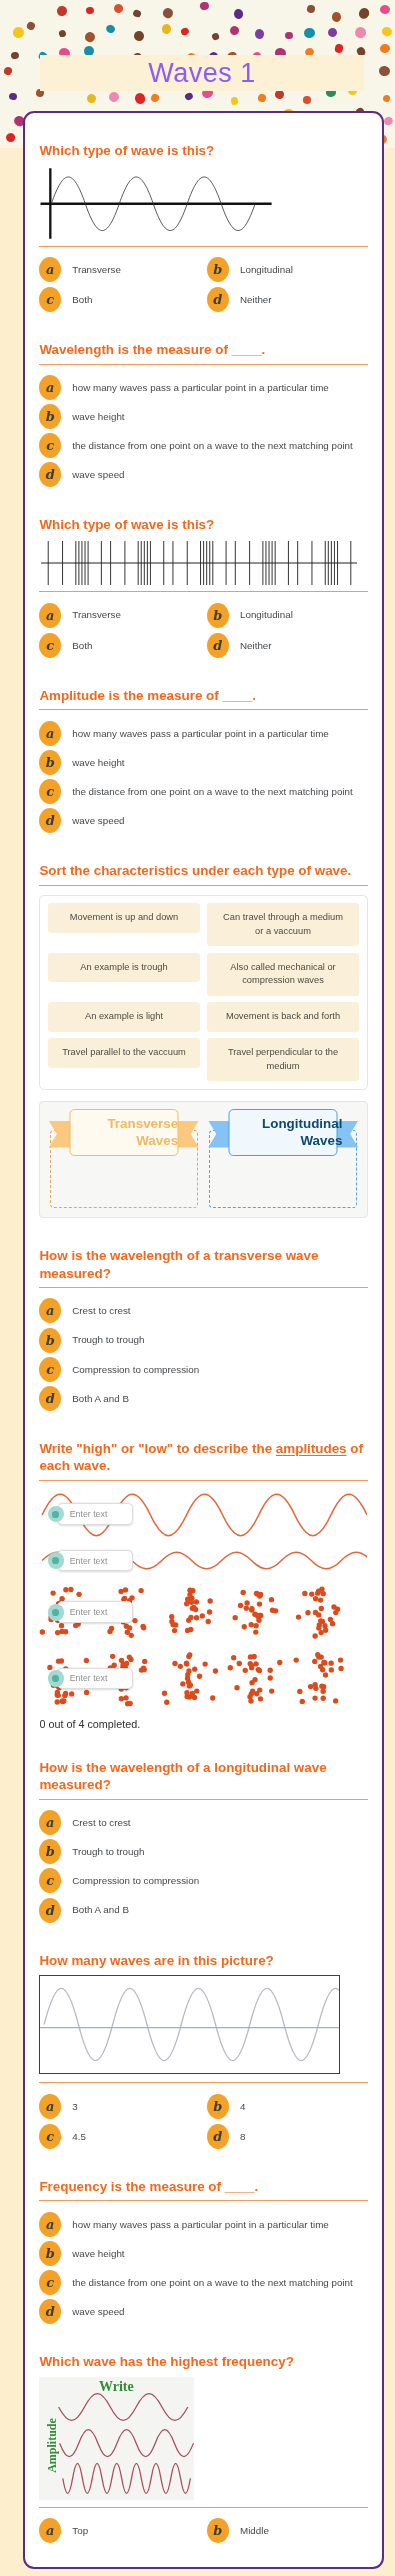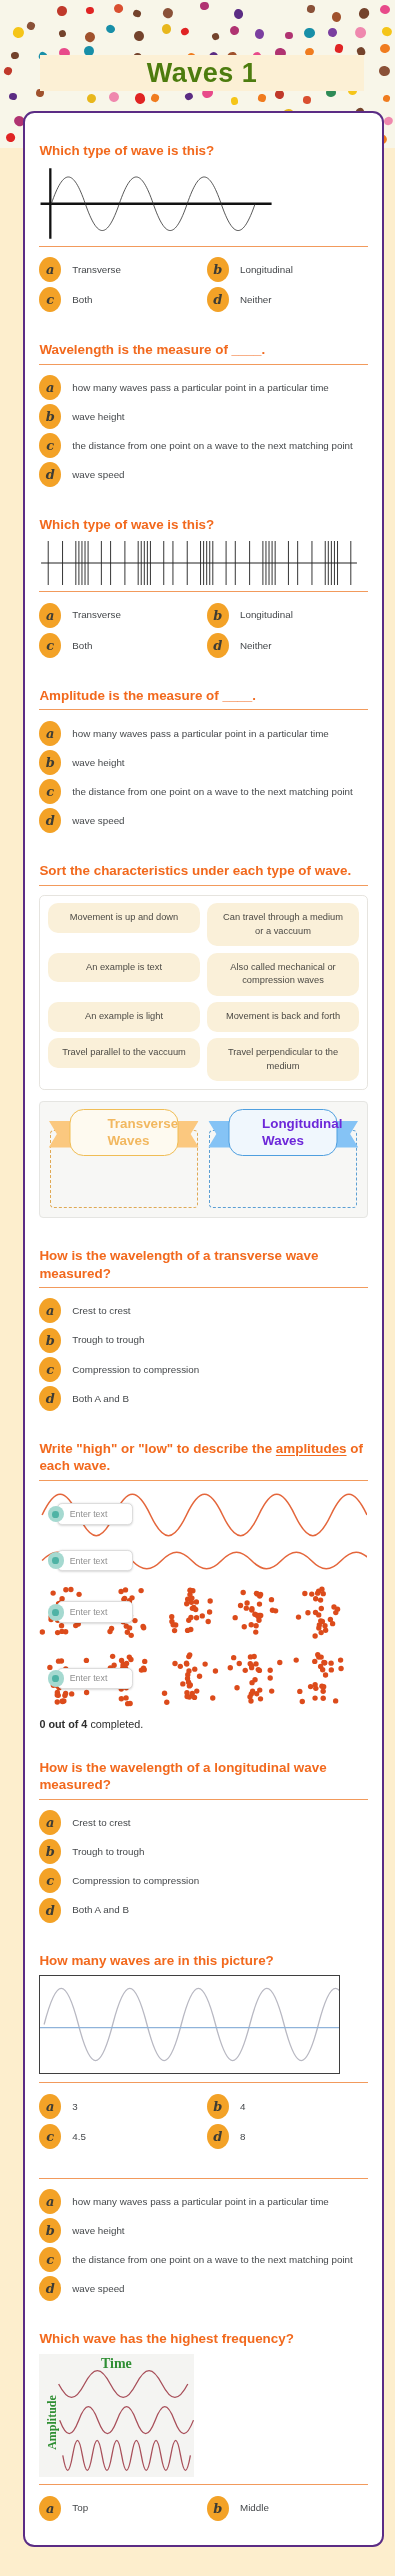--- a/index.html
+++ b/index.html
@@ -1,56 +1,56 @@
 <!DOCTYPE html>
 <html style="font-size:8.2px"><head>
 <meta charset="utf-8">
 <style>
   html,body{margin:0;padding:0;width:396px;height:2765px;overflow:hidden;background:#fdeecd;font-family:"Liberation Sans",sans-serif;}
   .page{position:relative;width:396px;height:2765px;}
   
   .hdr{position:absolute;top:0;left:0;width:396px;height:148px;background:#f8f6e9;overflow:hidden;}
   .hdr .dot{position:absolute;border-radius:50%;}
   .banner{position:absolute;top:55px;left:40px;width:324px;height:36px;background:#fcf0d5;display:flex;align-items:center;justify-content:center;}
-  .banner h1{margin:0;font-size:27px;font-weight:700;color:#4d7c0f;letter-spacing:0.5px;}
+  .banner h1{margin:0;font-size:27px;font-weight:400;color:#8b5cf6;letter-spacing:0.5px;}
   
   .card{position:absolute;top:111px;left:23px;width:361px;box-sizing:border-box;background:#fff;border:2.1px solid #5b2c85;border-radius:11.3px;padding:29px 14.4px 24px;}
   .sec{margin-top:29px;}
   .sec:first-child{margin-top:0;}
   .qh{margin:0;font-size:13.4px;line-height:1.3;font-weight:800;color:#f2691d;}
   .qh .und{text-decoration:underline;text-underline-offset:1.5px;}
   .divider{border:none;border-top:1px solid #f29a5c;margin:5.2px 0 0 0;}
   .options{margin-top:10.3px;}
   .opt{display:flex;align-items:center;min-height:25px;margin-bottom:4.1px;cursor:pointer;}
   .cols2{display:grid;grid-template-columns:1fr 1fr;column-gap:7.2px;row-gap:5.2px;}
   .cols2 .opt{margin-bottom:0;}
   .bubble{width:21.6px;height:25px;border-radius:50%;background:#f3a227;color:#3e3c34;display:flex;align-items:center;justify-content:center;font-family:"DejaVu Serif",serif;font-style:italic;font-weight:bold;font-size:13px;margin-right:11.3px;flex-shrink:0;}
   .olabel{font-size:9.8px;color:#45484b;line-height:1.35;}
   .qimg{display:block;margin:6.2px 0 0 0;}
   .imgbox{box-sizing:border-box;margin:6.2px 0 0 0;}
   
   .chips{margin-top:9.3px;border:0.8px solid #e6e4df;border-radius:5.2px;padding:7.2px;display:grid;grid-template-columns:1fr 1fr;gap:6.2px;align-items:start;background:#fff;}
-  .chip{background:#faf0d9;border-radius:10px;padding:8.2px 12.4px;text-align:center;font-size:9.3px;color:#4c4a45;line-height:1.45;cursor:grab;}
+  .chip{background:#faf0d9;border-radius:3px;padding:8.2px 12.4px;text-align:center;font-size:9.3px;color:#4c4a45;line-height:1.45;cursor:grab;}
   .dzwrap{margin-top:11.3px;background:#f7f7f5;border:0.8px solid #e5e5e2;border-radius:4.1px;padding:28px 9.3px 9.3px;display:grid;grid-template-columns:1fr 1fr;column-gap:11.3px;}
   .dz{position:relative;border:1.3px dashed #e0a954;border-radius:4.1px;height:76px;}
   .dz.blue{border-color:#5b9fd4;}
   .ribbon{position:absolute;top:-21.6px;left:50%;transform:translateX(-50%);width:109px;height:47px;}
   .tails{position:absolute;top:11.3px;left:-20.6px;right:-20.6px;height:27px;background:#fbc87f;clip-path:polygon(0 0,100% 0,calc(100% - 8.2px) 50%,100% 100%,0 100%,8.2px 50%);}
   .blue .tails{background:#85c3f5;}
-  .panel{position:absolute;inset:0;background:#fefaf0;border:1.3px solid #f0bd55;border-radius:14px;display:flex;align-items:center;justify-content:center;text-align:left;font-size:13.4px;line-height:1.25;color:#f2b860;font-weight:bold;padding-left:38px;}
-  .blue .panel{background:#f0f7fd;border-color:#4f9fdf;color:#6d28d9;}
+  .panel{position:absolute;inset:0;background:#fefaf0;border:1.3px solid #f0bd55;border-radius:5px;display:flex;align-items:center;justify-content:center;text-align:right;font-size:13.4px;line-height:1.25;color:#f2b860;font-weight:bold;padding-left:38px;}
+  .blue .panel{background:#f0f7fd;border-color:#4f9fdf;color:#0c4a6e;}
   
   .wrow{position:relative;}
   .enter{position:absolute;display:flex;align-items:center;}
   .tealdot{width:16.5px;height:16.5px;border-radius:50%;background:#a5d9d0;display:flex;align-items:center;justify-content:center;z-index:2;margin-right:-6.7px;}
   .tealdot i{width:6.7px;height:6.7px;border-radius:50%;background:#4fb3a5;}
   .enter input{width:76px;height:21.6px;box-sizing:border-box;border:0.8px solid #ddd;border-radius:5.2px;background:#fff;box-shadow:0 0.5px 2.1px rgba(0,0,0,.15);padding:0 5.2px 0 11.3px;font-size:8.8px;color:#555;font-family:"Liberation Sans",sans-serif;}
   .enter input::placeholder{color:#8f8f8f;}
   .progress{margin-top:10.3px;font-size:10.8px;color:#2f2f2f;}
-  .progress b{font-weight:700;}
+  .progress b{font-weight:400;}
   
   .freqbox{position:relative;width:155px;height:123px;background:#f4f4f2;}
   .tlabel{position:absolute;top:2.1px;left:77px;transform:translateX(-50%);font-family:"Liberation Serif",serif;font-weight:bold;font-size:14px;color:#2f8f34;}
   .alabel{position:absolute;top:61px;left:-18.5px;transform:rotate(-90deg);transform-origin:center;font-family:"Liberation Serif",serif;font-weight:bold;font-size:12px;color:#2f8f34;width:62px;text-align:center;}
 </style>
 </head>
 <body>
 
 <div class="page">
   <div class="hdr">
@@ -297,21 +297,21 @@
           </div>
       </div>
     </div>
 
     <div class="sec">
       <h2 class="qh">Sort the characteristics under each type of wave.</h2>
       <hr class="divider">
       <div class="chips">
         <div class="chip">Movement is up and down</div>
         <div class="chip">Can travel through a medium or a vaccuum</div>
-        <div class="chip">An example is text</div>
+        <div class="chip">An example is trough</div>
         <div class="chip">Also called mechanical or compression waves</div>
         <div class="chip">An example is light</div>
         <div class="chip">Movement is back and forth</div>
         <div class="chip">Travel parallel to the vaccuum</div>
         <div class="chip">Travel perpendicular to the medium</div>
       </div>
       <div class="dzwrap">
         <div class="dz">
           <div class="ribbon">
             <div class="tails"></div>
@@ -704,20 +704,21 @@
             <span class="olabel">4.5</span>
           </div>
         <div class="opt">
             <span class="bubble">d</span>
             <span class="olabel">8</span>
           </div>
       </div>
     </div>
 
     <div class="sec">
+      <h2 class="qh">Frequency is the measure of ____.</h2>
       <hr class="divider">
       <div class="options">
         <div class="opt">
             <span class="bubble">a</span>
             <span class="olabel">how many waves pass a particular point in a particular time</span>
           </div>
         <div class="opt">
             <span class="bubble">b</span>
             <span class="olabel">wave height</span>
           </div>
@@ -728,21 +729,21 @@
         <div class="opt">
             <span class="bubble">d</span>
             <span class="olabel">wave speed</span>
           </div>
       </div>
     </div>
 
     <div class="sec">
       <h2 class="qh">Which wave has the highest frequency?</h2>
       <div class="freqbox qimg">
-        <span class="tlabel">Time</span>
+        <span class="tlabel">Write</span>
         <span class="alabel">Amplitude</span>
         <svg width="155" height="123" viewBox="0 0 300 238">
           <path fill="none" stroke="#a84f5a" stroke-width="2.5" d="M 38 58 C 56.2 92.7 69.8 92.7 88.0 58 C 106.2 23.3 119.8 23.3 138.0 58 C 156.2 92.7 169.8 92.7 188.0 58 C 206.2 23.3 219.8 23.3 238.0 58 C 256.2 92.7 269.8 92.7 288.0 58"></path>
           <path fill="none" stroke="#a84f5a" stroke-width="2.5" d="M 40 128 C 53.5 162.7 63.5 162.7 77.0 128 C 90.5 93.3 100.5 93.3 114.0 128 C 127.5 162.7 137.5 162.7 151.0 128 C 164.5 93.3 174.5 93.3 188.0 128 C 201.5 162.7 211.5 162.7 225.0 128 C 238.5 93.3 248.5 93.3 262.0 128 C 275.5 162.7 285.5 162.7 299.0 128"></path>
           <path fill="none" stroke="#a84f5a" stroke-width="2.5" d="M 46 196 C 52.9 234.7 58.1 234.7 65.0 196 C 71.9 157.3 77.1 157.3 84.0 196 C 90.9 234.7 96.1 234.7 103.0 196 C 109.9 157.3 115.1 157.3 122.0 196 C 128.9 234.7 134.1 234.7 141.0 196 C 147.9 157.3 153.1 157.3 160.0 196 C 166.9 234.7 172.1 234.7 179.0 196 C 185.9 157.3 191.1 157.3 198.0 196 C 204.9 234.7 210.1 234.7 217.0 196 C 223.9 157.3 229.1 157.3 236.0 196 C 242.9 234.7 248.1 234.7 255.0 196 C 261.9 157.3 267.1 157.3 274.0 196 C 280.9 234.7 286.1 234.7 293.0 196"></path>
         </svg>
       </div>
       <hr class="divider" style="margin-top:7.2px;">
       <div class="options cols2">
         <div class="opt">

